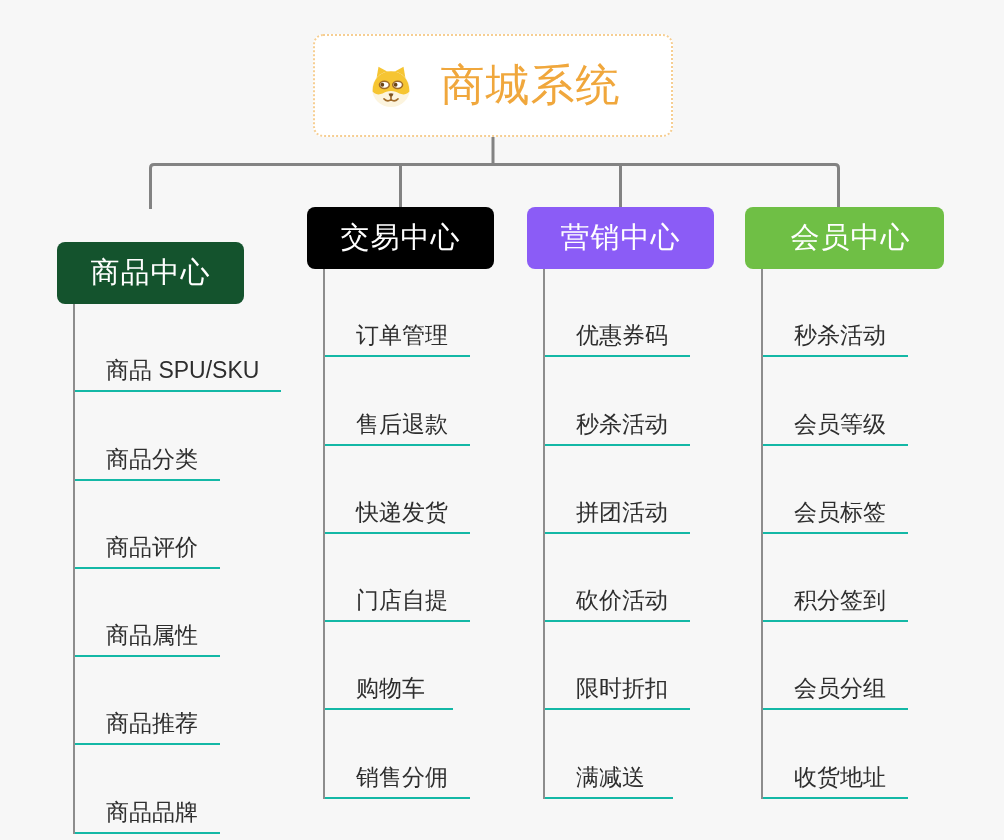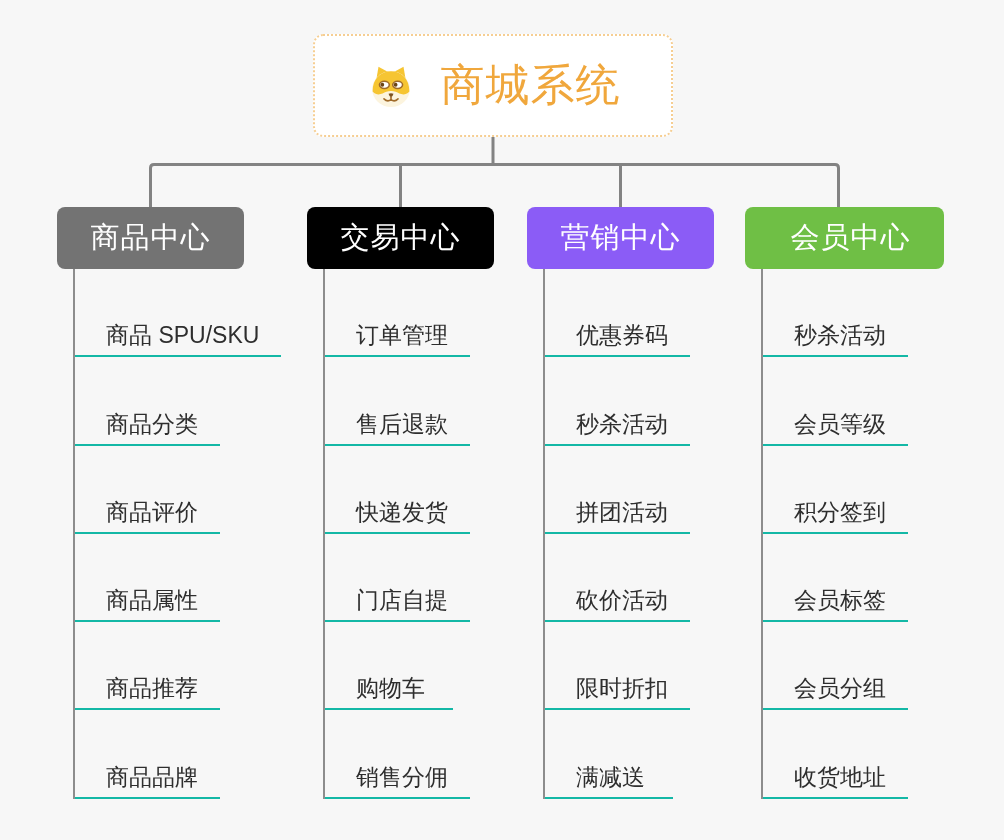--- a/index.html
+++ b/index.html
@@ -116,21 +116,21 @@
       <path d="M28.8 39 Q32 37.5 35.2 39 Q33.8 43.4 32 43.4 Q30.2 43.4 28.8 39 Z" fill="#7C5220"></path>
       <g stroke="#A06B2A" stroke-width="2" fill="none" stroke-linecap="round">
         <path d="M32 43.4 V46.5"></path>
         <path d="M23 45.5 Q27.5 50 32 46.5 Q36.5 50 41 45.5"></path>
       </g>
     </svg>
     <span class="root-title" style="color: rgb(240, 167, 60);">商城系统</span>
   </div>
 
   <div class="branch" style="left:57px">
-    <div class="branch-header" style="background: #737373;">
+    <div class="branch-header" style="background: #14532d; margin-top: 35px;">
       <span>商品中心</span>
     </div>
     <div class="branch-items">
       <div class="leaf">
           <span>商品 SPU/SKU</span>
         </div>
       <div class="leaf">
           <span>商品分类</span>
         </div>
       <div class="leaf">
@@ -205,26 +205,26 @@
       <span>会员中心</span>
     </div>
     <div class="branch-items">
       <div class="leaf">
           <span>秒杀活动</span>
         </div>
       <div class="leaf">
           <span>会员等级</span>
         </div>
       <div class="leaf">
+          <span>会员标签</span>
+        </div>
+      <div class="leaf">
           <span>积分签到</span>
         </div>
       <div class="leaf">
-          <span>会员标签</span>
-        </div>
-      <div class="leaf">
           <span>会员分组</span>
         </div>
       <div class="leaf">
           <span>收货地址</span>
         </div>
     </div>
   </div>
 
 </div>
 

